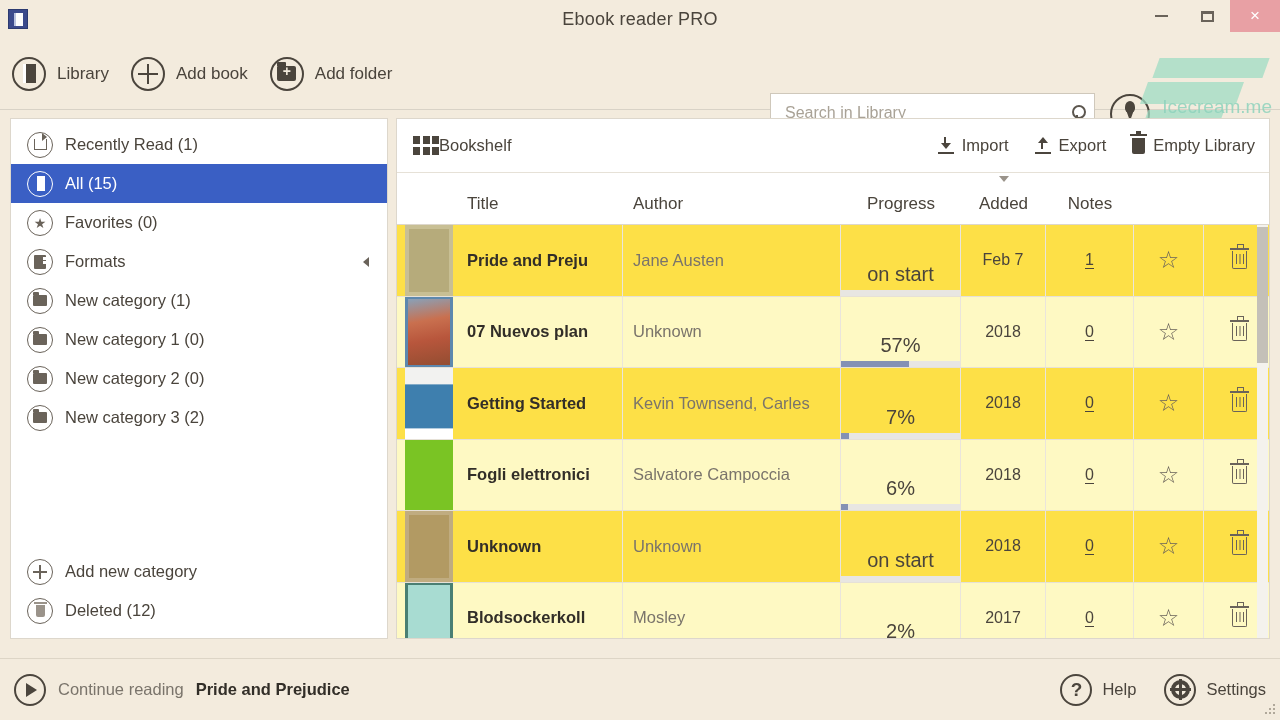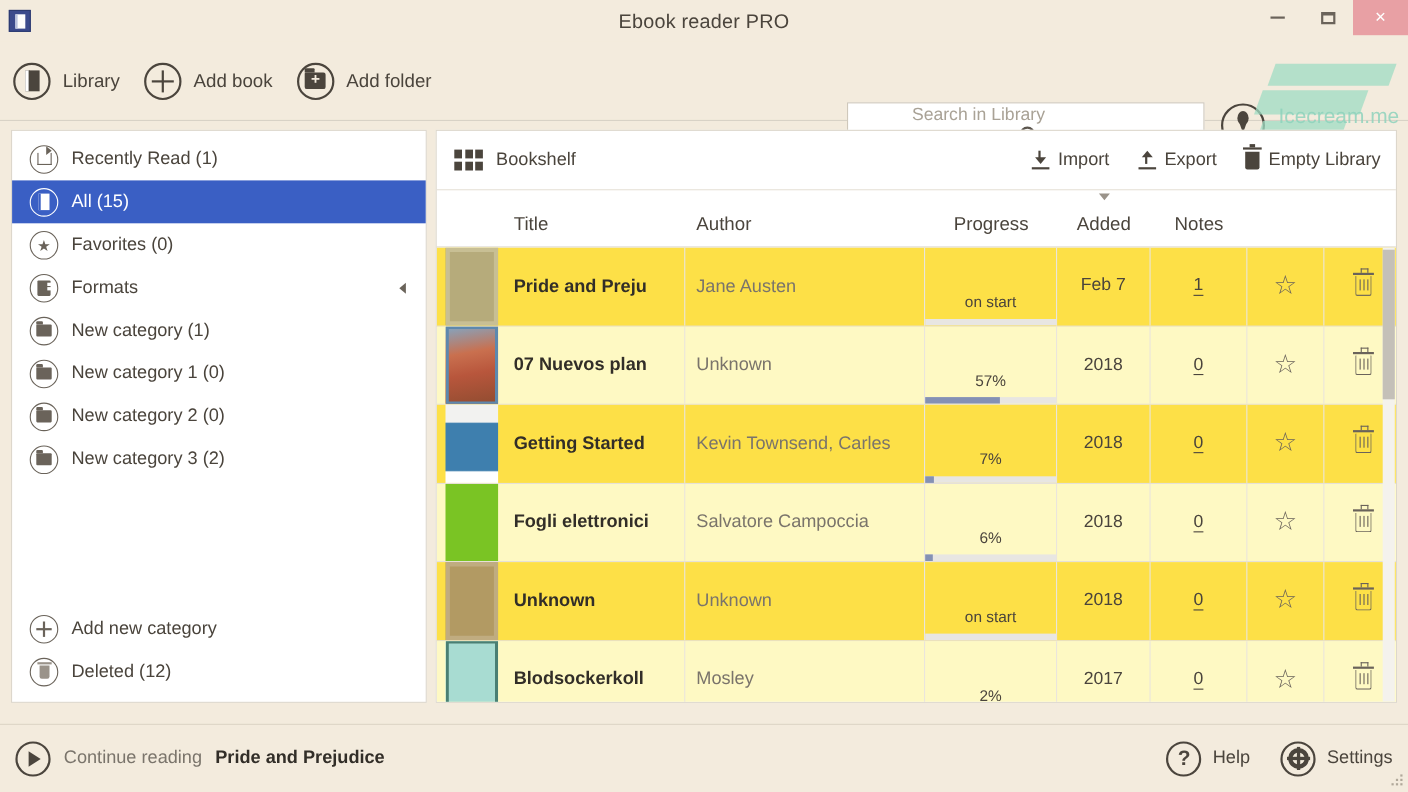--- a/index.html
+++ b/index.html
@@ -122,21 +122,21 @@
     text-align: center; color: #f3ebdd;
     font-size: 14px; line-height: 19px; font-weight: bold;
   }
 
   .search-wrap {
     position: absolute;
     left: 770px; top: 55px;
     width: 325px; height: 40px;
     background: #ffffff;
     border: 1px solid #cfc8bb;
-    display: flex; align-items: center; flex-direction: column;
+    display: flex; align-items: center;
   }
   .search-input {
     flex: 1;
     border: none; outline: none;
     background: transparent;
     font-size: 16px;
     color: #4a443c;
     padding: 0 14px;
     font-family: "Liberation Sans", sans-serif;
   }
@@ -305,21 +305,21 @@
     border-bottom: 1px solid #e6e1d7;
   }
   .grid-ico {
     width: 26px; height: 19px;
     display: grid;
     grid-template-columns: repeat(3, 1fr);
     grid-template-rows: repeat(2, 1fr);
     gap: 2.5px;
   }
   .grid-ico i { background: #4b453d; display: block; }
-  .shelf-title { margin-left: 12px; font-size: 16.5px; color: #4a443c; }
+  .shelf-title { font-size: 16.5px; color: #4a443c; }
   .shelf-actions { margin-left: auto; display: flex; align-items: center; }
   .shelf-act { display: flex; align-items: center; margin-left: 26px; }
   .shelf-act .lbl { margin-left: 8px; font-size: 16.5px; color: #4a443c; }
   .ico-import, .ico-export {
     position: relative; width: 16px; height: 17px;
   }
   .ico-import:before {
     content: ""; position: absolute; left: 6px; top: 0;
     width: 2.5px; height: 9px; background: #4b453d;
   }
@@ -395,21 +395,21 @@
     display: block;
   }
   .c-title { width: 170px; flex: 0 0 170px; padding-left: 14px; }
   .c-title span { font-size: 16.5px; font-weight: bold; color: #322e28; white-space: nowrap; }
   .c-author { width: 218px; flex: 0 0 218px; padding-left: 10px; }
   .c-author span { font-size: 16.5px; color: #7a746b; white-space: nowrap; }
   .c-progress {
     width: 120px; flex: 0 0 120px;
     justify-content: center;
   }
-  .c-progress span { font-size: 14px; color: #4a443c; margin-top: 28px; }
+  .c-progress span { font-size: 20px; color: #4a443c; margin-top: 28px; }
   .pbar {
     position: absolute; left: 0; bottom: 0;
     height: 6px; width: 100%;
     background: #e8e6e2;
   }
   .pbar i { display: block; height: 6px; background: #8491b4; }
   .c-added { width: 85px; flex: 0 0 85px; justify-content: center; }
   .c-added span { font-size: 16px; color: #4a443c; }
   .c-notes { width: 88px; flex: 0 0 88px; justify-content: center; }
   .c-notes span {

